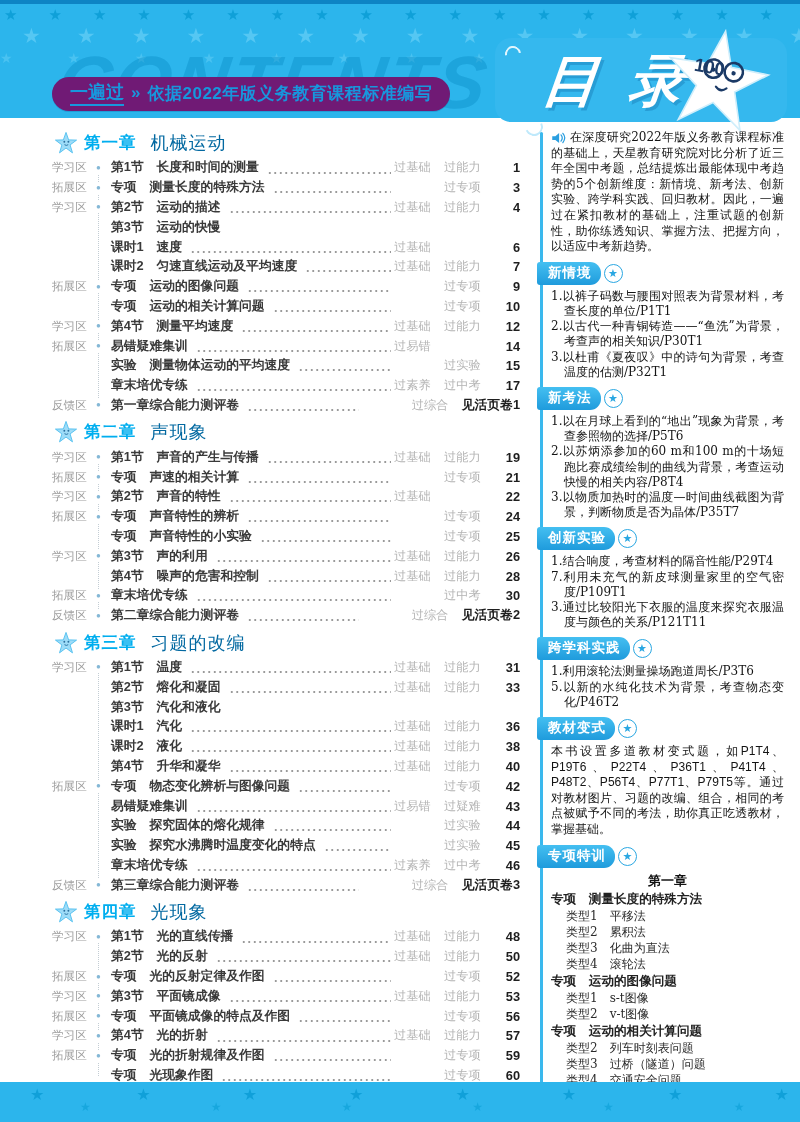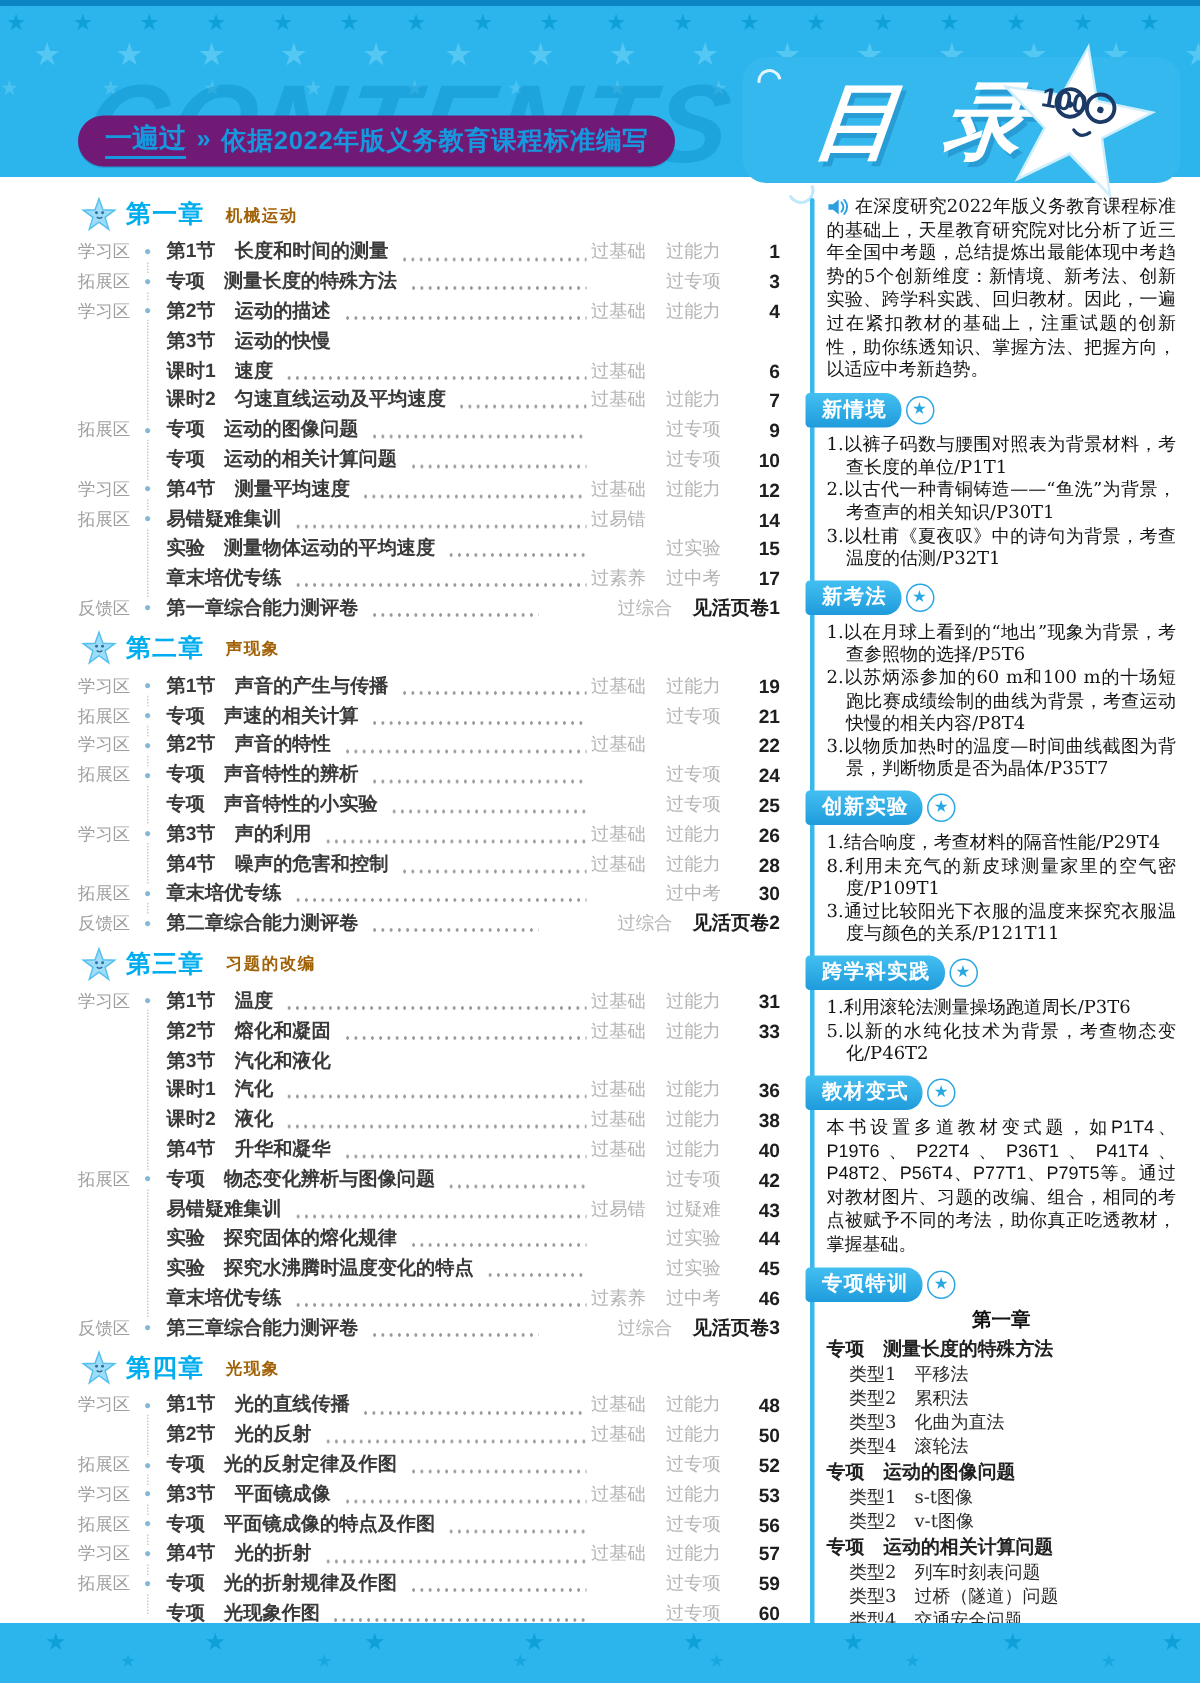--- a/index.html
+++ b/index.html
@@ -48,21 +48,21 @@
 
   
   .content { position:absolute; top:124px; left:0; width:800px; height:958px; display:flex; }
 
   
   .left { flex:none; width:468px; margin-left:52px; padding-top:4px; }
   .chapter-head { display:flex; align-items:center; height:26px; margin:4px 0 2px 2px; }
   .chapter:first-child .chapter-head { margin-top:2px; }
   .chapter-mascot { width:24px; height:24px; flex:none; margin-right:6px; }
   .chapter-label { color:#00aeef; font-weight:800; font-size:16.5px; margin-right:14px; letter-spacing:1px;}
-  .chapter-title { color:#a16207; font-weight:700; font-size:11px; letter-spacing:1px;}
+  .chapter-title { color:#0369a1; font-weight:400; font-size:18px; letter-spacing:1px;}
   .rows { position:relative; }
   .rows::before { content:''; position:absolute; left:46px; top:7px; bottom:9px;
                   border-left:1px dotted #c3cdd4; }
   .row { display:flex; align-items:center; height:19.8px; position:relative; font-size:12.8px; }
   .zone { flex:none; width:40px; color:#9e9e9e; font-size:11.6px; }
   .bullet { flex:none; width:13px; text-align:center; color:#85b8d6; font-size:8px;
             background:#fff; z-index:1; line-height:12px; }
   .rtitle { flex:none; font-weight:bold; color:#3a3a3a; padding:0 5px 0 6px; white-space:nowrap; }
   .leader { flex:1 1 auto; align-self:stretch; margin:0 3px; min-width:8px;
             background-image:radial-gradient(circle,#9a9a9a 1px,transparent 1.25px);
@@ -647,21 +647,21 @@
           </div>
   </div>
 
   <div class="sec">
     <div class="sec-badge-row">
       <span class="sec-badge badge-label">创新实验</span>
       <span class="badge-icon">★</span>
     </div>
     <div class="sec-body">
             <div class="item">1.结合响度，考查材料的隔音性能/P29T4</div>
-            <div class="item">8.利用未充气的新皮球测量家里的空气密度/P109T1</div>
+            <div class="item">7.利用未充气的新皮球测量家里的空气密度/P109T1</div>
             <div class="item">3.通过比较阳光下衣服的温度来探究衣服温度与颜色的关系/P121T11</div>
           </div>
   </div>
 
   <div class="sec">
     <div class="sec-badge-row">
       <span class="sec-badge badge-label">跨学科实践</span>
       <span class="badge-icon">★</span>
     </div>
     <div class="sec-body">

